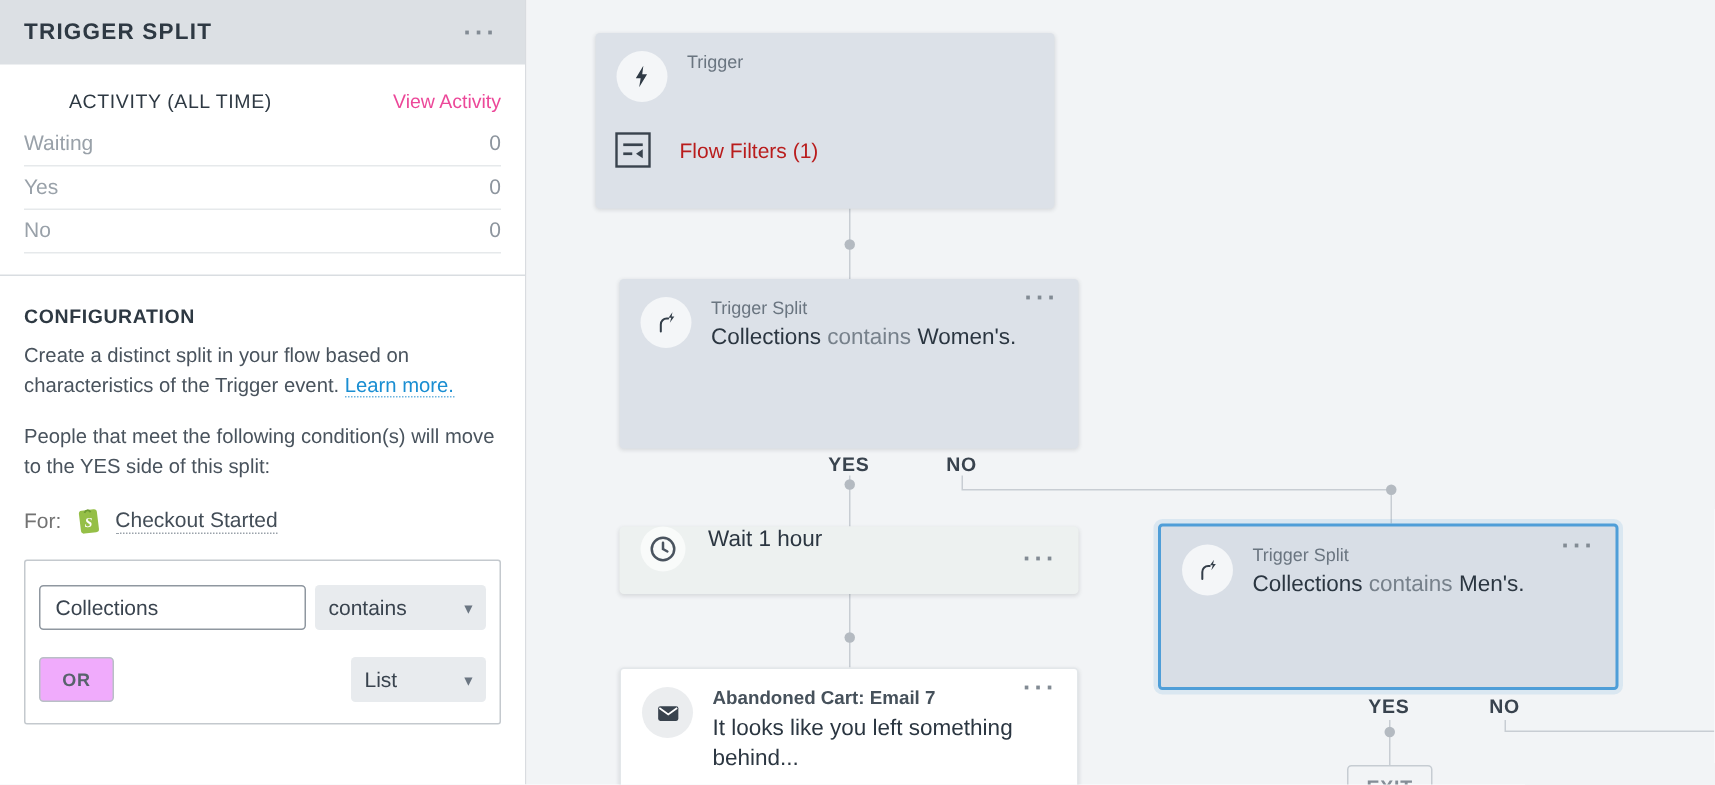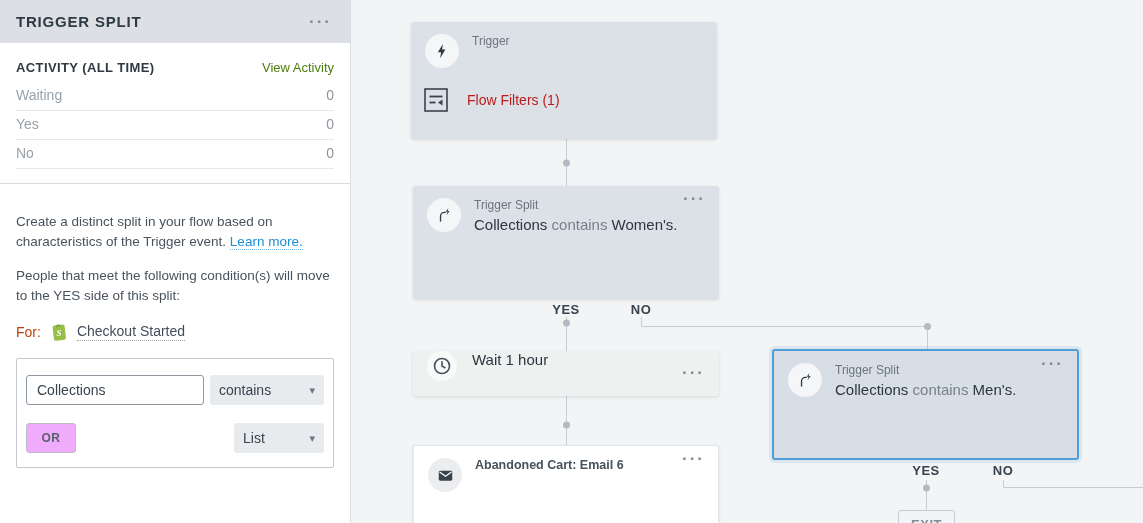--- a/index.html
+++ b/index.html
@@ -12,35 +12,35 @@
   
   .sidebar { position:absolute; left:0; top:0; width:351px; height:523px;
              background:#ffffff; border-right:1px solid #d9dce0; }
   .sb-header { height:43px; background:#dce0e4; display:flex; align-items:center;
                justify-content:space-between; padding:0 18px 0 16px; }
   .sb-title { font-size:15px; font-weight:600; letter-spacing:.8px; color:#2e3943; }
   .dots { color:#828b94; font-weight:700; font-size:17px; letter-spacing:2px;
           line-height:10px; cursor:pointer; user-select:none; }
   .activity { padding:17px 16px 0; }
   .act-head { display:flex; justify-content:space-between; align-items:baseline; }
-  .act-title { font-size:13px; font-weight:700; letter-spacing:.4px; color:#2e3943; }
-  .link { color:#4d7c0f; font-size:13px; text-decoration:none; cursor:pointer; }
+  .act-title { font-size:13px; font-weight:400; letter-spacing:.4px; color:#2e3943;margin-left:30px; }
+  .link { color:#ec4899; font-size:13px; text-decoration:none; cursor:pointer; }
   .act-rows { margin-top:7px; }
   .act-row { display:flex; justify-content:space-between; padding:5px 0 7px;
              border-bottom:1px solid #e6e9eb; font-size:14px; }
   .act-label { color:#99a1a9; }
   .act-value { color:#8d959e; }
   .sb-divider { border-top:1px solid #d9dde1; margin-top:14px; }
   .config { padding:19px 16px 0; }
   .cfg-title { font-size:13px; font-weight:700; letter-spacing:.4px; color:#2e3943; }
   .cfg-p { margin-top:9px; font-size:13.5px; line-height:1.5; color:#49535d; }
   .cfg-p + .cfg-p { margin-top:13px; }
   .dotted-link { color:#1a8ed2; text-decoration:none; border-bottom:1px dotted #6db4df; cursor:pointer; }
   .for-row { margin-top:15px; display:flex; align-items:center; gap:8px; font-size:14px; }
-  .for-label { color:#c2410c; }
+  .for-label { color:#737373; }
   .shopify { width:20px; height:22px; position:relative; flex:0 0 auto; }
   .event-link { color:#434d57; text-decoration:none; border-bottom:1px dotted #9aa2aa;
                 padding-bottom:1px; cursor:pointer; }
   .cond-box { margin:15px 16px 0; border:1px solid #c4c9ce; border-radius:2px;
               padding:16px 9px 14px; }
   .cond-row1 { display:flex; gap:6px; }
   .ipt { border:1px solid #8f97a0; border-radius:3px; height:30px; padding:0 10px;
          font-size:14px; color:#39434e; font-family:inherit; background:#fff; outline:none; }
   .ipt-field { width:178px; }
   .ipt-value { width:100%; margin-top:5px; }
@@ -113,20 +113,21 @@
       <div class="act-row">
         <span class="act-label">No</span>
         <span class="act-value">0</span>
       </div>
     </div>
   </div>
 
   <div class="sb-divider"></div>
 
   <div class="config">
+    <div class="cfg-title">CONFIGURATION</div>
     <p class="cfg-p"><span>Create a distinct split in your flow based on characteristics of the Trigger event. </span><a class="dotted-link">Learn more.</a></p>
     <p class="cfg-p">People that meet the following condition(s) will move to the YES side of this split:</p>
     <div class="for-row">
       <span class="for-label">For:</span>
       <span class="shopify">
         <svg width="20" height="22" viewBox="0 0 24 26">
           <g transform="rotate(-7 12 13)">
             <rect x="5" y="4.5" width="14.5" height="18.5" rx="2.5" fill="#95BF47"></rect>
             <path d="M9.5 6.5 q2.5-3.5 5 0" stroke="#6e9a33" stroke-width="1.4" fill="none"></path>
           </g>
@@ -168,21 +169,21 @@
     </g>
     <g fill="#b4bac1">
       <circle cx="215.5" cy="163" r="3.5"></circle>
       <circle cx="215.5" cy="323" r="3.5"></circle>
       <circle cx="576.5" cy="326.5" r="3.5"></circle>
       <circle cx="215.5" cy="425" r="3.5"></circle>
       <circle cx="575.5" cy="488" r="3.5"></circle>
     </g>
   </svg>
 
-  <div class="node node-gray" style="left:60px; top:22px; width:306px; height:117px;">
+  <div class="node node-gray" style="left:46px; top:22px; width:306px; height:117px;">
     <div class="node-inner">
       <div class="icon-circle">
         <svg width="18" height="18" viewBox="0 0 24 24">
             <path d="M13.2 2.5 L6.5 13.5 h4.3 L9.5 21.5 l7-11.5 h-4.3 z" fill="#2f3a45"></path>
           </svg>
       </div>
       <div>
         <div class="node-label">Trigger</div>
       </div>
     </div>
@@ -230,21 +231,22 @@
   <div class="node node-email" style="left:62px; top:445px; width:306px; height:95px;">
     <span class="dots node-dots">···</span>
     <div class="node-inner">
       <div class="icon-circle email-circle">
         <svg width="19" height="19" viewBox="0 0 24 24">
           <rect x="3.5" y="6" width="17" height="12.5" rx="1.8" fill="#39434e"></rect>
           <path d="M4.5 7.5 L12 13 L19.5 7.5" stroke="#ffffff" stroke-width="1.6" fill="none"></path>
         </svg>
       </div>
       <div>
-        <div class="email-label">Abandoned Cart: Email 6</div>
+        <div class="email-label">Abandoned Cart: Email 7</div>
+        <div class="node-text" style="max-width:218px">It looks like you left something behind...</div>
       </div>
     </div>
   </div>
 
   <div class="node node-selected" style="left:421px; top:349px; width:307px; height:111px;">
     <span class="dots node-dots">···</span>
     <div class="node-inner">
       <div class="icon-circle">
         <svg width="19" height="19" viewBox="0 0 24 24">
           <path d="M7 19 v-6 c0-2.8 2.2-5 5-5 h1.2" stroke="#333e49" stroke-width="1.7" fill="none" stroke-linecap="round"></path>

